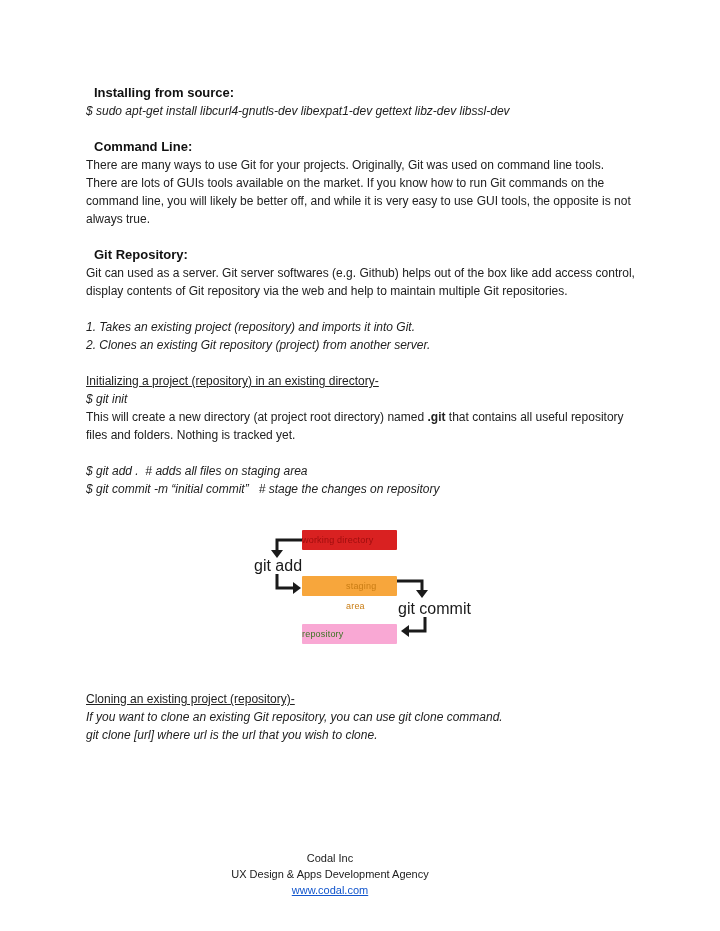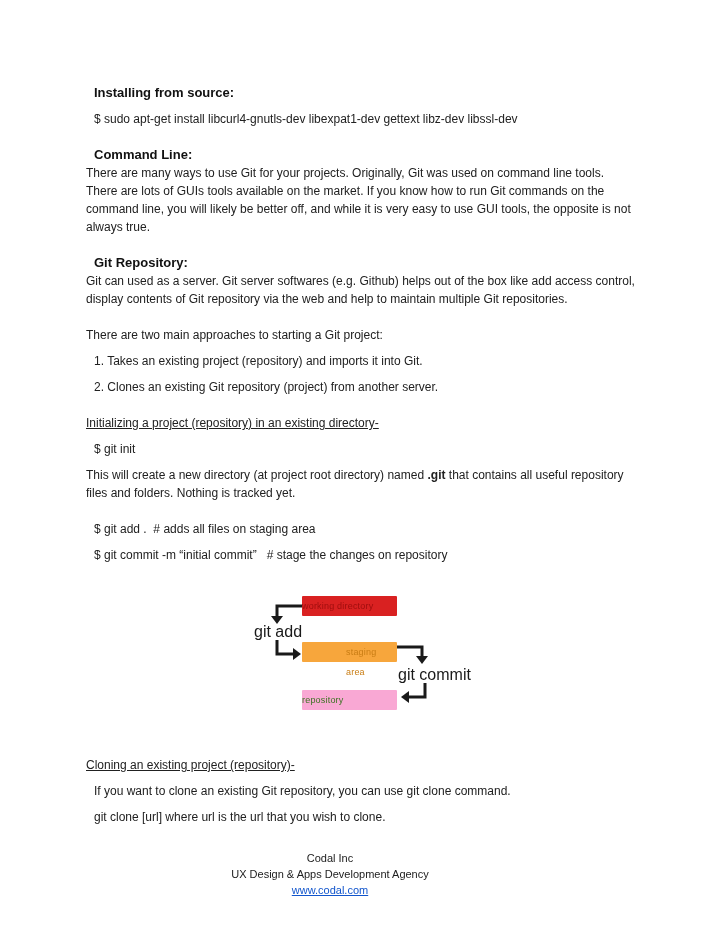--- a/index.html
+++ b/index.html
@@ -22,21 +22,21 @@
     line-height: 18px;
   }
   .block { margin: 0 0 18px 0; }
   .heading {
     font-weight: bold;
     font-size: 13px;
     line-height: 18px;
     color: #111111;
     padding-left: 8px;
   }
-  .line { margin: 8px; white-space: pre-wrap; }
+  .line { margin: 0; white-space: pre-wrap; font-style: italic; }
   .para { margin: 0; }
   .underlined { text-decoration: underline; }
   .bold { font-weight: bold; }
 
   
   .diagram {
     position: relative;
     margin: 26px 0 0 164px;
     width: 230px;
     height: 125px;
@@ -98,21 +98,20 @@
       <div class="heading">Command Line:</div>
       <div class="para">There are many ways to use Git for your projects. Originally, Git was used on command line tools. There are lots of GUIs tools available on the market. If you know how to run Git commands on the command line, you will likely be better off, and while it is very easy to use GUI tools, the opposite is not always true.</div>
     </div>
 
     <div class="block">
       <div class="heading">Git Repository:</div>
       <div class="para">Git can used as a server. Git server softwares (e.g. Github) helps out of the box like add access control, display contents of Git repository via the web and help to maintain multiple Git repositories.</div>
     </div>
 
     <div class="block">
-      <div class="para">There are two main approaches to starting a Git project:</div>
       <div class="line">1. Takes an existing project (repository) and imports it into Git.</div>
       <div class="line">2. Clones an existing Git repository (project) from another server.</div>
     </div>
 
     <div class="block">
       <div class="underlined">Initializing a project (repository) in an existing directory-</div>
       <div class="line">$ git init</div>
       <div class="para"><span>This will create a new directory (at project root directory) named </span><span class="bold">.git</span><span> that contains all useful repository files and folders. Nothing is tracked yet.</span></div>
     </div>
 

